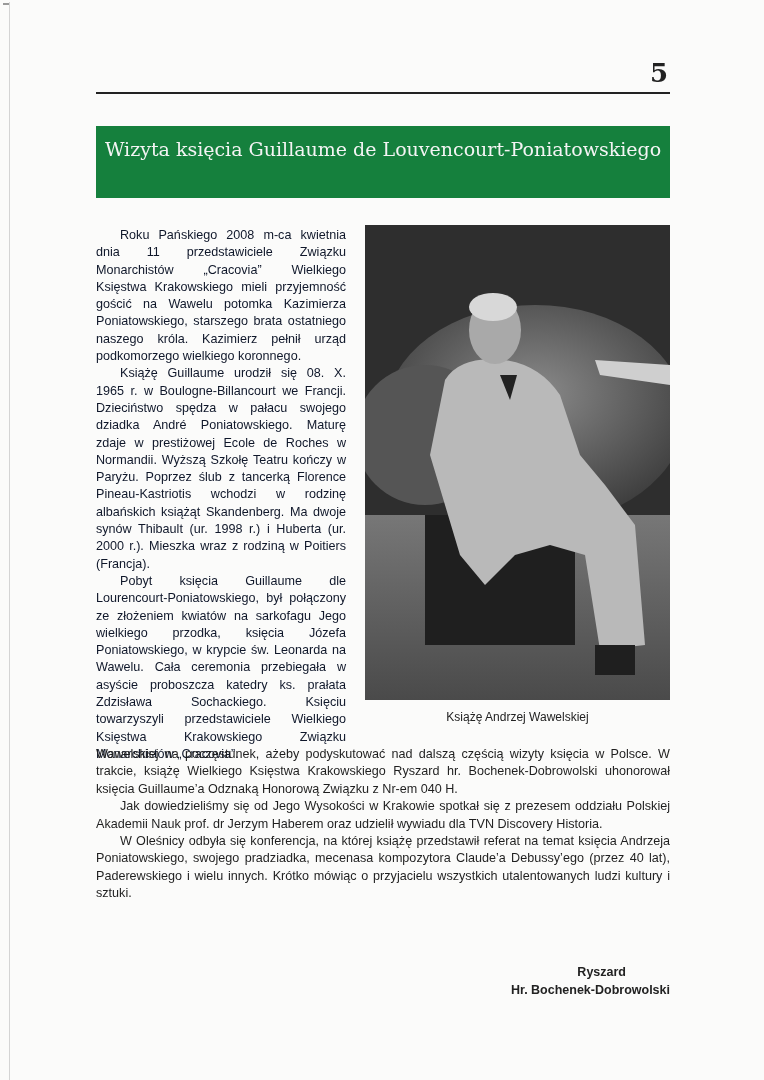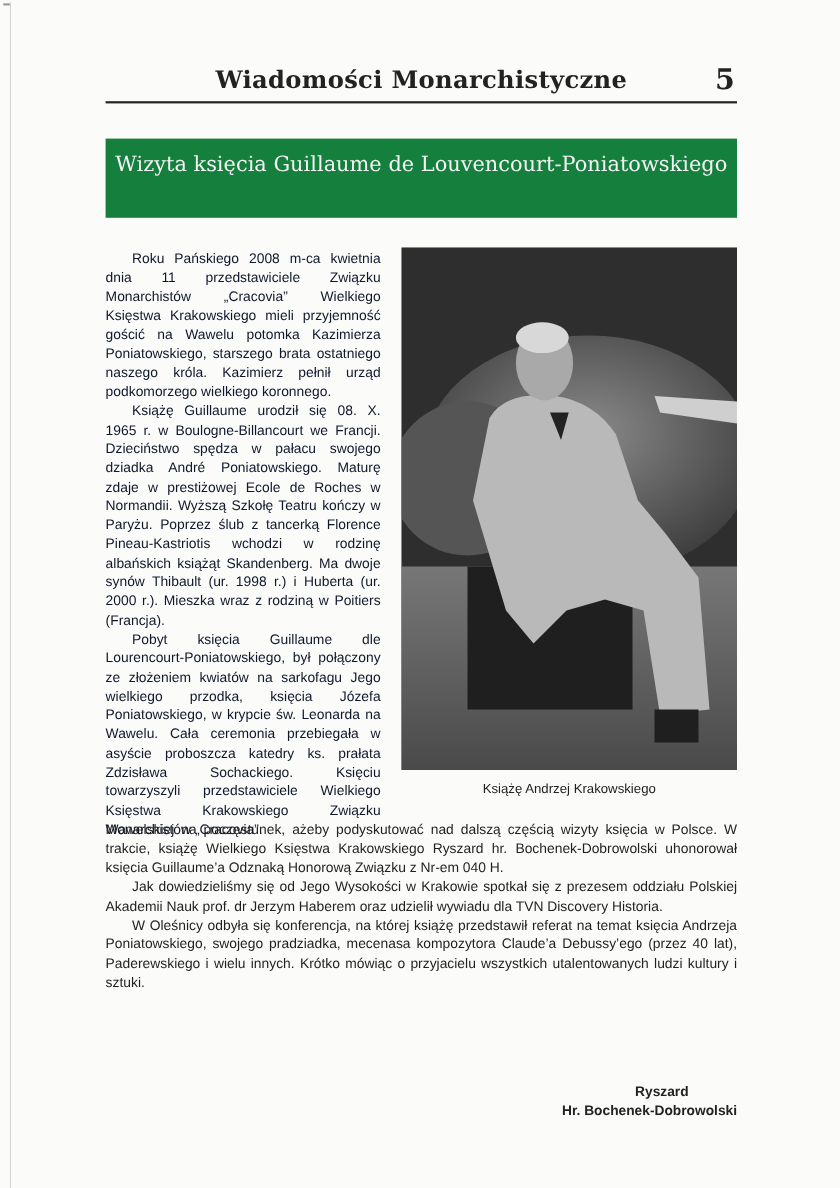--- a/index.html
+++ b/index.html
@@ -36,31 +36,30 @@
   .photo svg { width: 100%; height: 100%; display: block; }
   .caption { position: absolute; left: 365px; top: 710px; width: 305px; text-align: center; font-size: 12px; color: #222; }
 
   .full-text {
     position: absolute; left: 96px; top: 746px; width: 574px;
     font-size: 12.6px; line-height: 17.4px; text-align: justify; color: #1f1f1f;
   }
   .full-text p { margin: 0; text-indent: 24px; }
   .full-text p.cont { text-indent: 0; }
 
-  .signature { position: absolute; right: 94px; top: 963px; text-align: right; font-weight: bold; font-size: 12.5px; line-height: 18px; color: #222; margin-top: 20px; }
+  .signature { position: absolute; right: 94px; top: 963px; text-align: right; font-weight: bold; font-size: 12.5px; line-height: 18px; color: #222; }
   .signature div:first-child { margin-right: 44px; }
 </style>
 </head>
 <body>
 
 <div class="scan-edge"></div>
 <div class="scan-mark"></div>
 
 <div class="header">
-  <div class="header-title">Wiadomości Monarchistyczne</div>
   <div class="page-num">5</div>
 </div>
 
 <div class="title-box">
   <div>Wizyta księcia Guillaume de Louvencourt-Poniatowskiego</div>
 </div>
 
 <div class="col-text">
   <p>Roku Pańskiego 2008 m-ca kwietnia dnia 11 przedstawiciele Związku Monarchistów „Cracovia” Wielkiego Księstwa Krakowskiego mieli przyjemność gościć na Wawelu potomka Kazimierza Poniatowskiego, starszego brata ostatniego naszego króla. Kazimierz pełnił urząd podkomorzego wielkiego koronnego.</p>
   <p>Książę Guillaume urodził się 08. X. 1965 r. w Boulogne-Billancourt we Francji. Dzieciństwo spędza w pałacu swojego dziadka André Poniatowskiego. Maturę zdaje w prestiżowej Ecole de Roches w Normandii. Wyższą Szkołę Teatru kończy w Paryżu. Poprzez ślub z tancerką Florence Pineau-Kastriotis wchodzi w rodzinę albańskich książąt Skandenberg. Ma dwoje synów Thibault (ur. 1998 r.) i Huberta (ur. 2000 r.). Mieszka wraz z rodziną w Poitiers (Francja).</p>
@@ -85,21 +84,21 @@
     <ellipse cx="60" cy="210" rx="70" ry="70" fill="#555"></ellipse>
     <path d="M230 135 L305 140 L305 160 L235 150 Z" fill="#cfcfcf"></path>
     <rect x="60" y="290" width="150" height="130" fill="#1f1f1f"></rect>
     <path d="M80 155 Q95 130 140 135 Q175 140 195 170 L215 230 L240 260 L270 300 L280 420 L235 425 L220 330 L185 320 L150 330 L120 360 L95 330 L65 230 Z" fill="#b9b9b9"></path>
     <path d="M135 150 L145 175 L152 150 Z" fill="#222"></path>
     <ellipse cx="130" cy="105" rx="26" ry="34" fill="#a9a9a9"></ellipse>
     <ellipse cx="128" cy="82" rx="24" ry="14" fill="#d8d8d8"></ellipse>
     <rect x="230" y="420" width="40" height="30" fill="#1f1f1f"></rect>
   </svg>
 </div>
-<div class="caption">Książę Andrzej Krakowskiego</div>
+<div class="caption">Książę Andrzej Wawelskiej</div>
 
 <div class="full-text">
   <p class="cont">Wawelskiej na poczęstunek, ażeby podyskutować nad dalszą częścią wizyty księcia w Polsce. W trakcie, książę Wielkiego Księstwa Krakowskiego Ryszard hr. Bochenek-Dobrowolski uhonorował księcia Guillaume’a Odznaką Honorową Związku z Nr-em 040 H.</p>
   <p>Jak dowiedzieliśmy się od Jego Wysokości w Krakowie spotkał się z prezesem oddziału Polskiej Akademii Nauk prof. dr Jerzym Haberem oraz udzielił wywiadu dla TVN Discovery Historia.</p>
   <p>W Oleśnicy odbyła się konferencja, na której książę przedstawił referat na temat księcia Andrzeja Poniatowskiego, swojego pradziadka, mecenasa kompozytora Claude’a Debussy’ego (przez 40 lat), Paderewskiego i wielu innych. Krótko mówiąc o przyjacielu wszystkich utalentowanych ludzi kultury i sztuki.</p>
 </div>
 
 <div class="signature">
   <div>Ryszard</div>
   <div>Hr. Bochenek-Dobrowolski</div>

